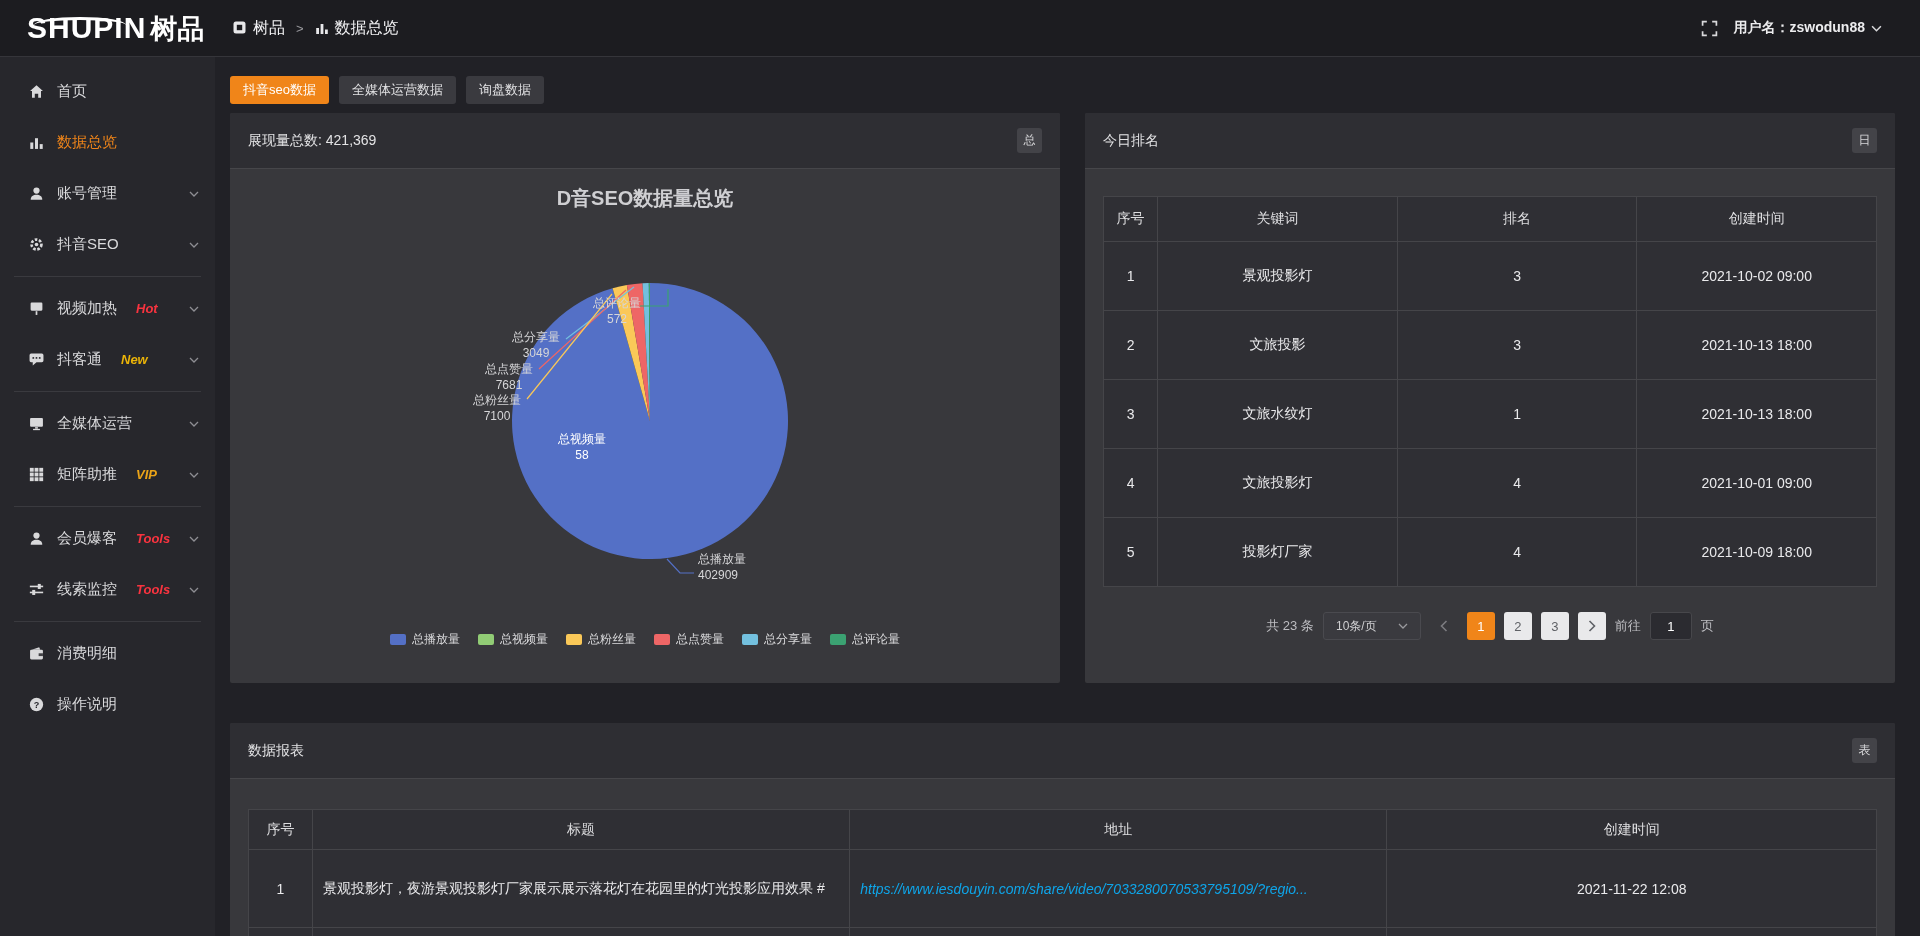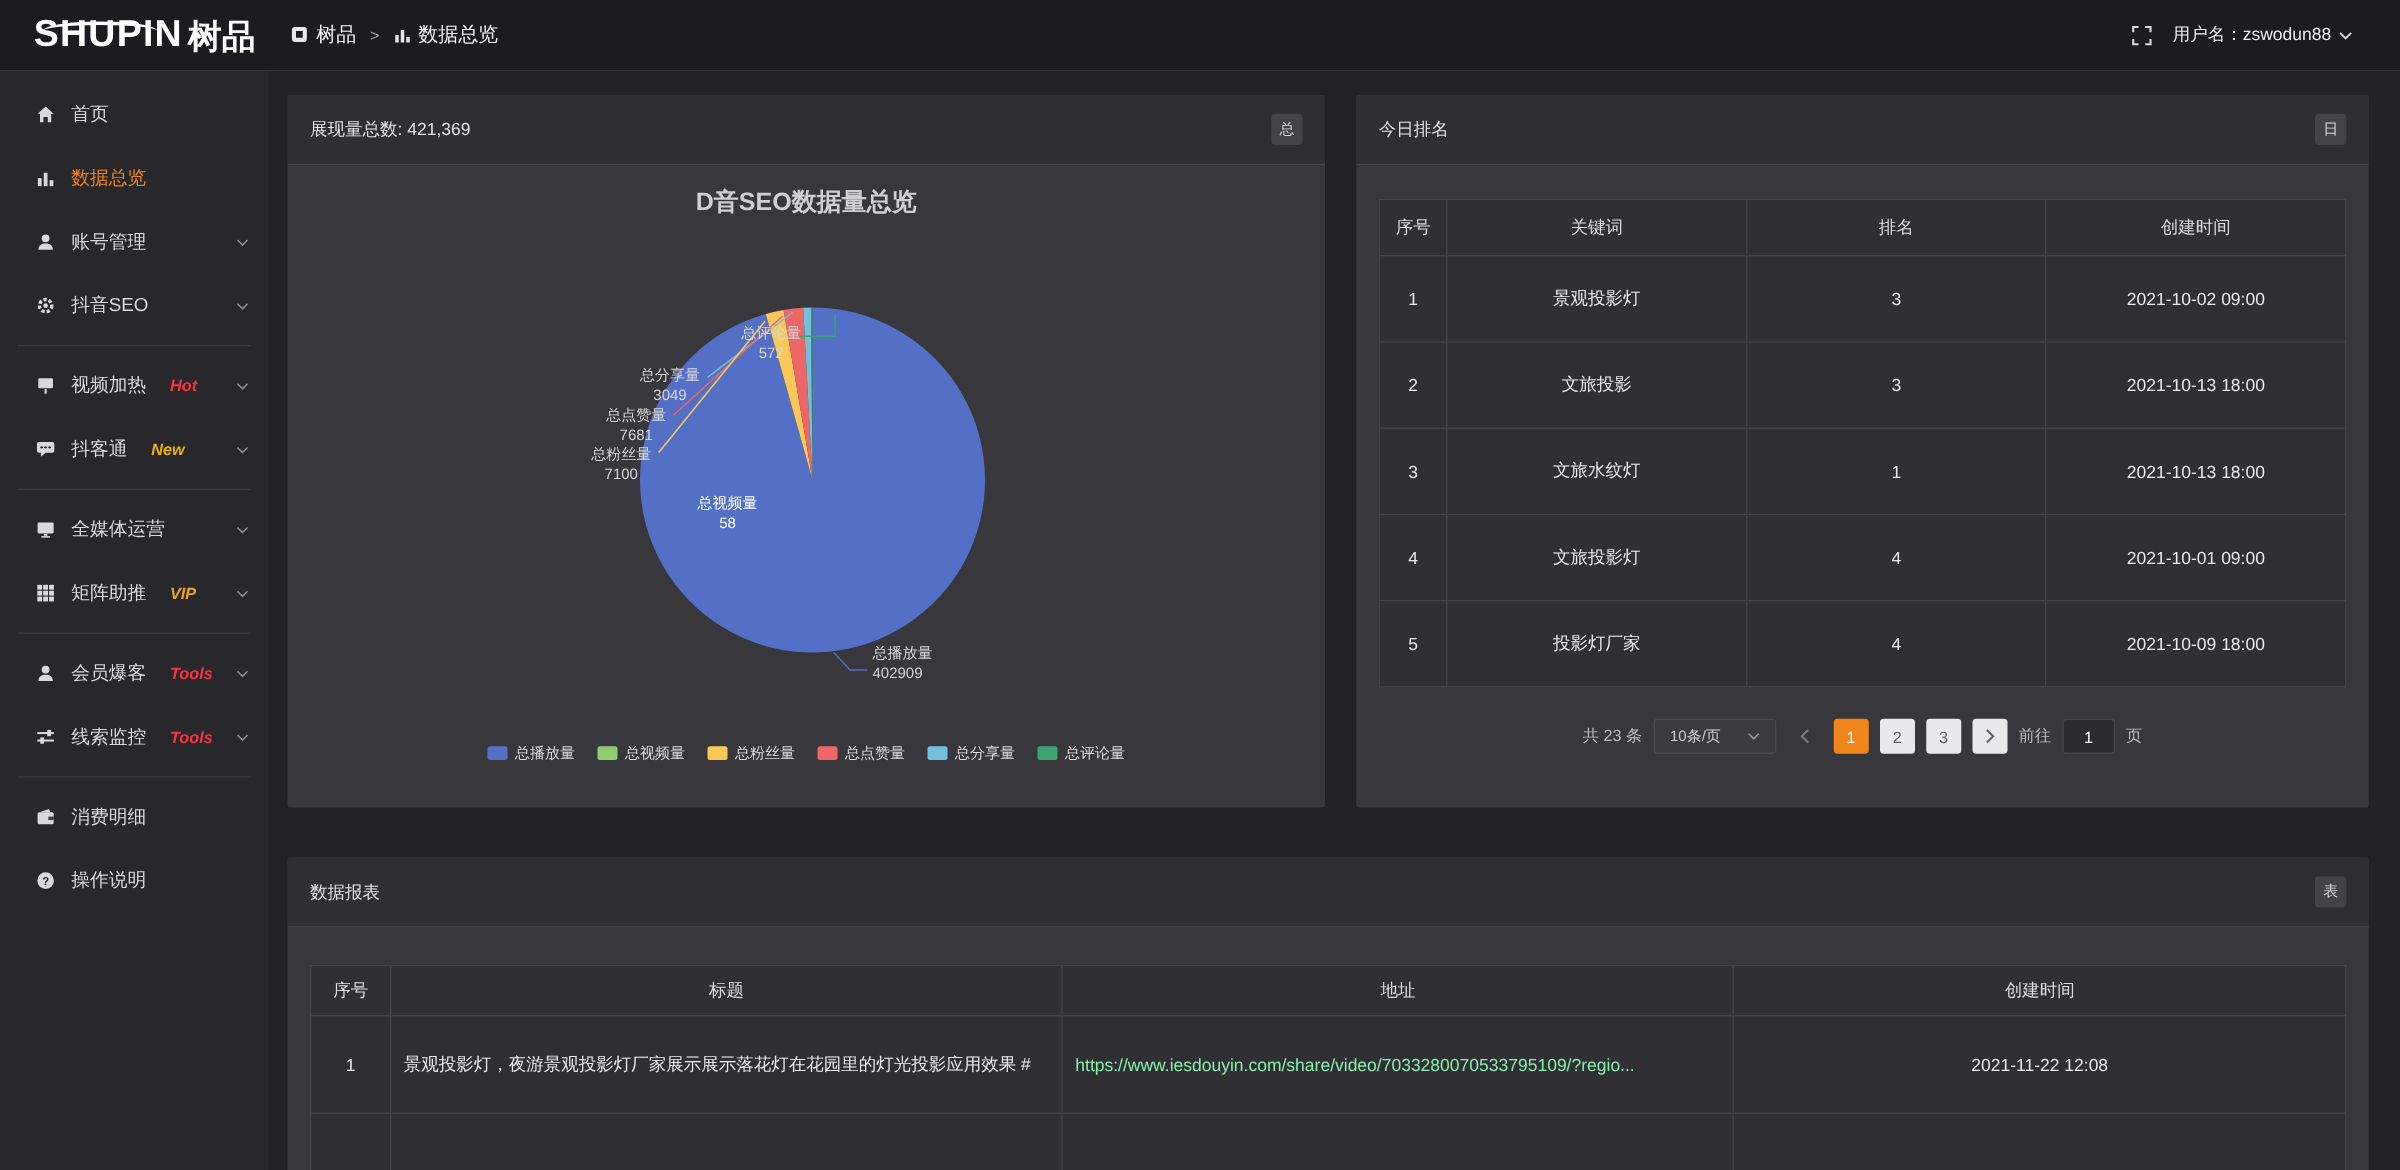--- a/index.html
+++ b/index.html
@@ -10,21 +10,21 @@
   .topbar { position:absolute; top:0; left:0; right:0; height:57px; background:#1c1c20;
             border-bottom:1px solid #35353a; display:flex; align-items:center; z-index:5; }
   .logo { width:215px; padding-left:27px; display:flex; align-items:flex-end; position:relative; }
   .logo-arc { position:absolute; top:4px; left:34px; width:92px; height:16px;
               border-top:3px solid #fff; border-radius:50% 50% 0 0; }
   .logo-en { font-size:30px; font-weight:bold; letter-spacing:1px; color:#fff; line-height:1; }
   .logo-cn { font-size:27px; font-weight:bold; color:#fff; line-height:1; margin-left:4px; }
   .breadcrumb { display:flex; align-items:center; margin-left:18px; font-size:16px; color:#f2f2f4; gap:7px; }
   .breadcrumb .sep { color:#9a9a9e; font-size:13px; margin:0 4px; }
   .crumb { display:flex; align-items:center; gap:6px; cursor:pointer; }
-  .topbar-right { margin-left:auto; display:flex; align-items:center; gap:16px; padding-right:38px; }
+  .topbar-right { margin-left:auto; display:flex; align-items:center; gap:16px; padding-right:38px;font-weight:bold; }
   .username { font-size:14px; color:#ececee; display:flex; align-items:center; gap:6px; cursor:pointer; }
   .icon { display:inline-flex; align-items:center; justify-content:center; color:#d9d9db; }
 
   
   .sidebar { position:absolute; top:57px; left:0; bottom:0; width:215px; background:#27272c; padding-top:9px; }
   .side-item { height:51px; display:flex; align-items:center; padding:0 16px 0 29px; font-size:15px;
                color:#d9d9db; cursor:pointer; gap:13px; }
   .side-item .lbl { white-space:nowrap; }
   .side-item .badge { font-size:13px; font-style:italic; font-weight:bold; margin-left:6px; }
   .side-item .chev { margin-left:auto; color:#8e8e93; }
@@ -332,20 +332,31 @@
           <circle cx="7" cy="7" r="6.2" fill="currentColor"></circle>
           <text x="7" y="10" text-anchor="middle" font-size="8.5" font-weight="bold" fill="#27272c">?</text>
         </svg>
     </span>
     <span class="lbl">操作说明</span>
   </div>
 </div>
 
 <div class="main">
 
+  <div class="tabs">
+    <div class="tab active" style="background: rgb(240, 133, 25);">
+      <span>抖音seo数据</span>
+    </div>
+    <div class="tab">
+      <span>全媒体运营数据</span>
+    </div>
+    <div class="tab">
+      <span>询盘数据</span>
+    </div>
+  </div>
 
   <div class="panels-row">
 
     <div class="panel chart-panel">
       <div class="panel-strip">
         <span>展现量总数: 421,369</span>
         <span class="corner-btn">总</span>
       </div>
       <div class="chart-wrap">
         <div class="chart-title">D音SEO数据量总览</div>
@@ -519,21 +530,21 @@
             <th>标题</th>
             <th>地址</th>
             <th>创建时间</th>
           </tr>
         </thead>
         <tbody>
           <tr>
             <td>1</td>
             <td class="cell-left">景观投影灯，夜游景观投影灯厂家展示展示落花灯在花园里的灯光投影应用效果 #</td>
             <td class="cell-left">
-                <span class="link" style="color: #86efac;">https://www.iesdouyin.com/share/video/7033280070533795109/?regio...</span>
+                <span class="link" style="color: #0ea5e9; font-style: italic;">https://www.iesdouyin.com/share/video/7033280070533795109/?regio...</span>
               </td>
             <td>2021-11-22 12:08</td>
           </tr>
           <tr>
             <td></td>
             <td></td>
             <td></td>
             <td></td>
           </tr>
         </tbody>

